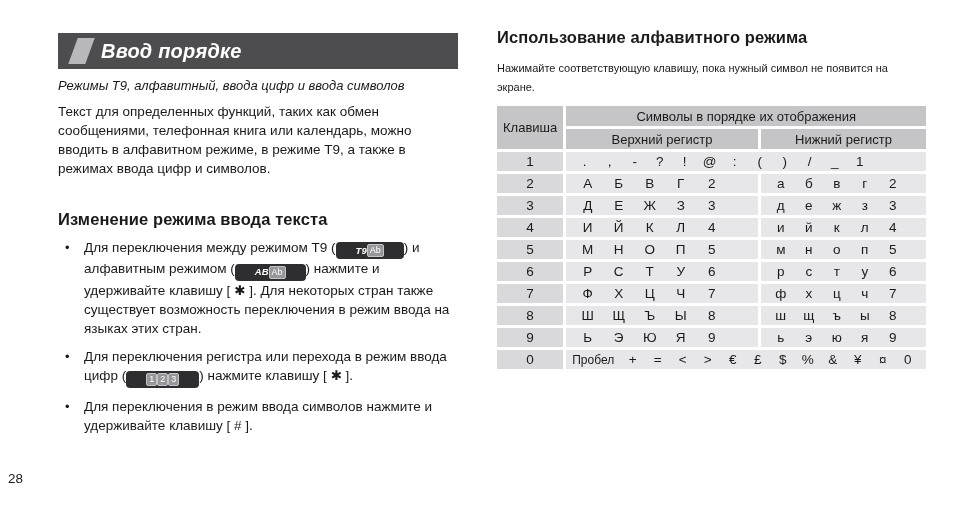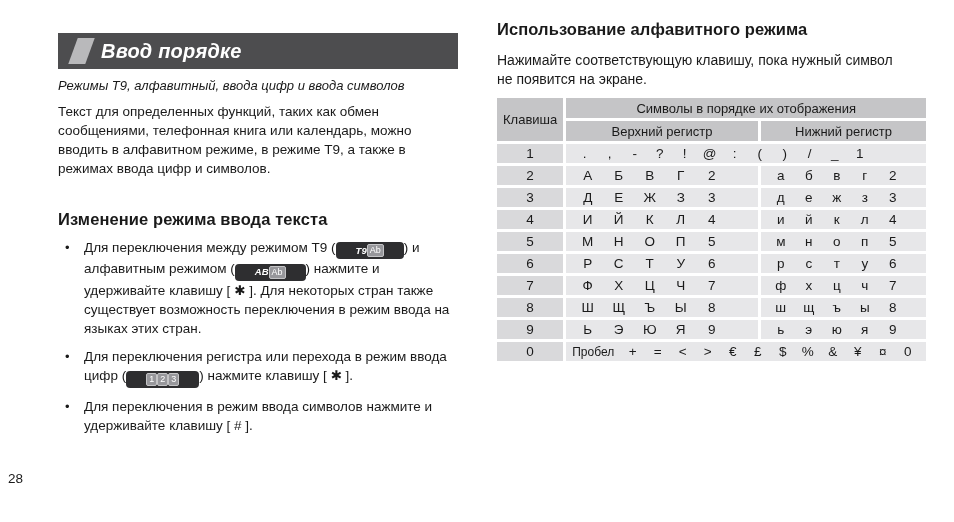--- a/index.html
+++ b/index.html
@@ -93,24 +93,24 @@
     font-weight: normal;
     font-size: 9px;
     line-height: 1;
     background: #97979b;
     border: 1px solid #c4c4c6;
     border-radius: 2px;
     padding: 1px 2px;
   }
 
   
-  .col-right { position: absolute; left: 497px; top: 20px; width: 398px; }
+  .col-right { position: absolute; left: 497px; top: 28px; width: 398px; }
   .col-right .intro2 {
     margin-top: 12px;
-    font-size: 14px;
+    font-size: 11px;
     line-height: 19px;
   }
 
   table.keytable {
     margin-top: 6px;
     margin-left: -3px;
     border-collapse: separate;
     border-spacing: 3px;
   }
   table.keytable th, table.keytable td {

